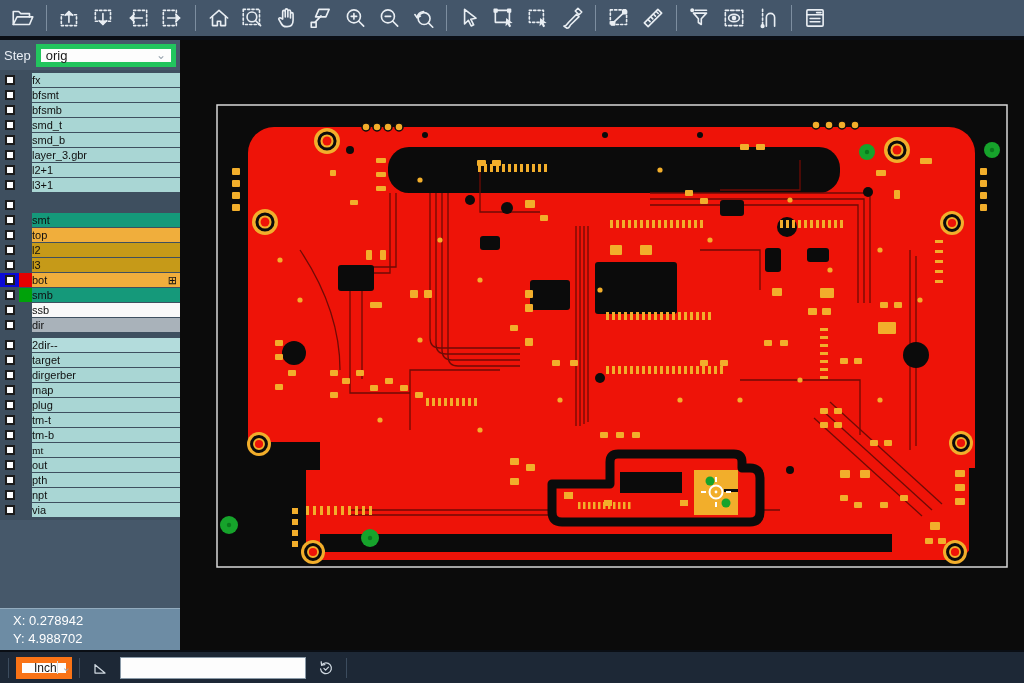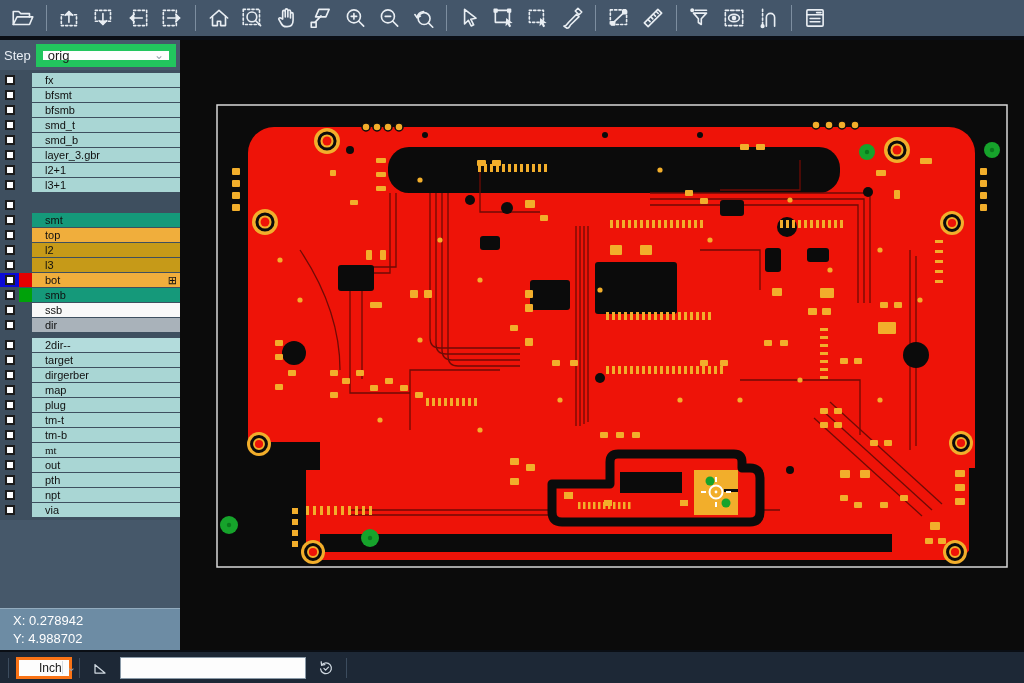--- a/index.html
+++ b/index.html
@@ -17,47 +17,47 @@
              align-items:center; padding:0 6px; flex:0 0 auto; }
   .tbtn { width:34px; height:32px; display:flex; align-items:center; justify-content:center; }
   .tbtn svg { stroke:#e9eef3; fill:none; stroke-width:1.5; stroke-linecap:round; stroke-linejoin:round; }
   .tsep { width:1px; height:26px; background:#7d8ea0; margin:0 6px; flex:0 0 auto; }
 
   
   .body { flex:1; display:flex; min-height:0; }
   .sidebar { width:180px; background:#46586a; display:flex; flex-direction:column; flex:0 0 auto; }
   .steprow { height:30px; display:flex; align-items:center; padding:0 4px; gap:5px; }
   .steplabel { color:#e9eef4; font-size:13px; }
-  .stepselect { flex:1; height:23px; background:#fdfdfd; border:7px solid #22c55e; display:flex;
+  .stepselect { flex:1; height:23px; background:#fdfdfd; border:5px solid #22c55e; display:flex;
                 align-items:center; justify-content:space-between; padding:0 0 0 5px; font-size:13px; color:#1a1a1a;text-align:center; }
   .stepselect .chev { color:#9aa6b0; font-size:12px; padding:0 5px; }
 
   .layerlist { flex:1; background:#46586a; overflow:hidden; }
   .lgroup { background:#3e4f5f; padding:3px 0 2px 0; }
   .lrow { height:14px; margin-bottom:1px; display:flex; align-items:stretch; }
   .cbcell { width:19px; display:flex; align-items:center; justify-content:center; flex:0 0 auto; }
   .cbcell.sel { background:#0a0ad6; }
   .cbox { width:10px; height:10px; background:#ffffff; border:2px solid #1b1b1b; }
   .swcell { width:13px; flex:0 0 auto; }
-  .lcell { flex:1; display:flex; align-items:center; padding-left:13px; font-size:11px; color:#101010;
+  .lcell { flex:1; display:flex; align-items:center; padding-left:0; font-size:11px; color:#101010;
            overflow:hidden; white-space:nowrap; }
   .gridglyph { margin-left:auto; margin-right:3px; font-size:11px; line-height:11px; color:#101010; }
 
   .coordpanel { height:42px; background:#6d8ca4; border-top:1px solid #93abbe; color:#ffffff;
                 font-size:13px; padding:3px 0 0 13px; line-height:18px; flex:0 0 auto; }
 
   .canvas { flex:1; background:#0b0b0b; position:relative; overflow:hidden; }
   .canvas svg { display:block; }
 
   
   .statusbar { height:33px; background:#1d2836; border-top:2px solid #0a0e14; display:flex;
                align-items:center; padding:0 8px; gap:7px; flex:0 0 auto; }
   .ssep { width:1px; height:20px; background:#3c4c5e; }
-  .unitselect { width:56px; height:22px; background:#fdfdfd; border:3px solid #f97316; display:flex;
-                align-items:center; justify-content:space-between; padding-left:20px; font-size:12px; color:#1a1a1a; }
+  .unitselect { width:56px; height:22px; background:#fdfdfd; border:6px solid #f97316; display:flex;
+                align-items:center; justify-content:space-between; padding-left:12px; font-size:12px; color:#1a1a1a; }
   .unitselect .chev { color:#9aa6b0; font-size:11px; padding:0 4px; border-left:1px solid #d7dde2; }
   .sbtn { width:26px; height:24px; display:flex; align-items:center; justify-content:center; }
   .sbtn svg { stroke:#cfd8e0; fill:none; stroke-width:1.5; stroke-linecap:round; stroke-linejoin:round; }
   .cmdinput { width:186px; height:22px; background:#fdfdfd; border:1px solid #8a9aa8; font-size:12px;
               padding:0 4px; color:#1a1a1a; }
 </style>
 </head>
 <body>
 
 <div class="app">

